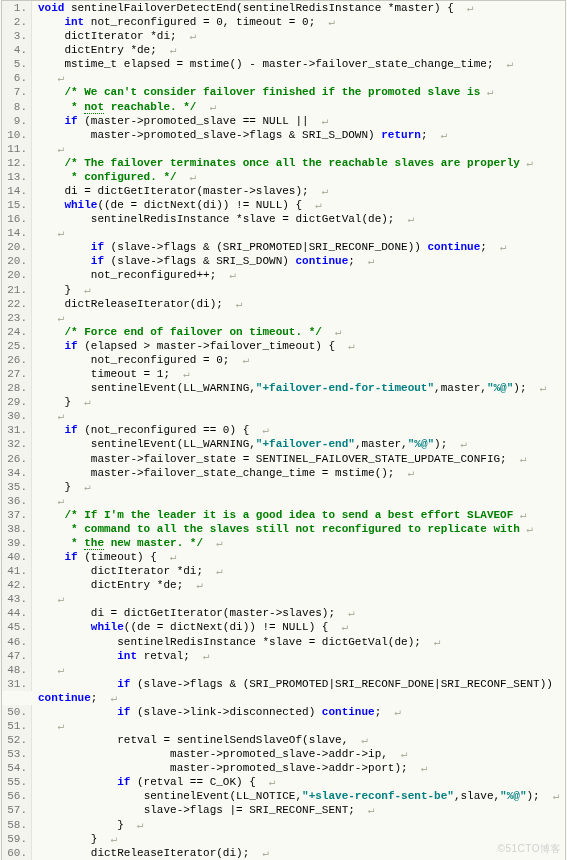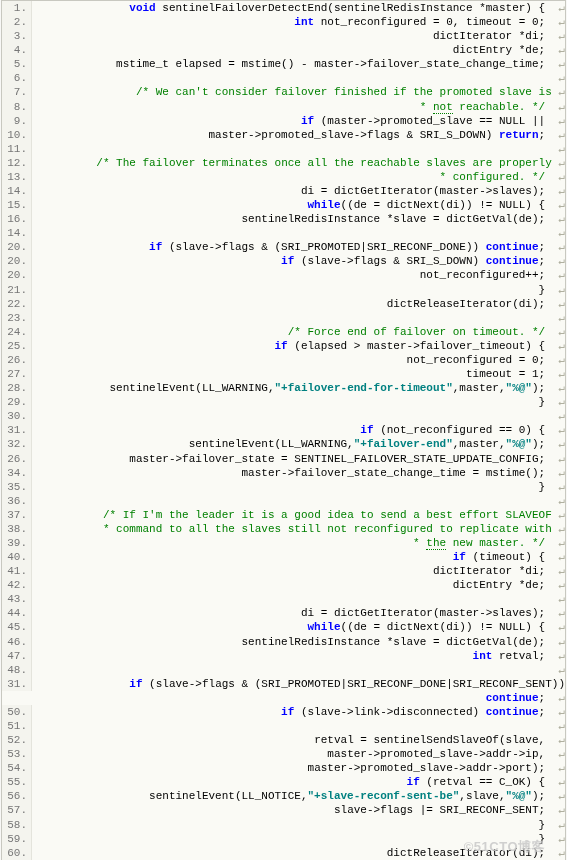--- a/index.html
+++ b/index.html
@@ -30,36 +30,34 @@
     padding-right: 4px;
     border-right: 1px solid #e4e4dc;
     user-select: none;
     flex-shrink: 0;
   }
   .code {
     padding-left: 6px;
     flex: 1;
     overflow: hidden;
     white-space: pre-wrap;
-    text-align: right;
   }
   .kw { color: #0000ff; font-weight: bold; }                       
   .str { color: #008080; font-weight: bold; }   
-  .cmt { color: #008000; }                      
+  .cmt { color: #008000; font-weight: bold; }                      
   .dashed { border-bottom: 1px dotted #008000; margin-top: 7px; }
   .pilcrow { color: #b0b0a0; }
   .watermark {
     position: fixed;
-    right: 22px;
+    right: 6px;
     bottom: 4px;
-    font-size: 13px;
+    font-size: 10px;
     color: rgba(200,200,200,0.85);
     font-family: sans-serif;
     letter-spacing: 0.5px;
-    font-weight: bold;
   }
 </style>
 </head>
 <body>
 
 <div class="editor" id="editor">
     <div class="line"><div class="gutter">1.</div><div class="code"><span class="kw">void</span><span> sentinelFailoverDetectEnd(sentinelRedisInstance *master) {  </span><span class="pilcrow">↵</span></div></div>
     <div class="line"><div class="gutter">2.</div><div class="code"><span>    </span><span class="kw">int</span><span> not_reconfigured = 0, timeout = 0;  </span><span class="pilcrow">↵</span></div></div>
     <div class="line"><div class="gutter">3.</div><div class="code"><span>    dictIterator *di;  </span><span class="pilcrow">↵</span></div></div>
     <div class="line"><div class="gutter">4.</div><div class="code"><span>    dictEntry *de;  </span><span class="pilcrow">↵</span></div></div>

